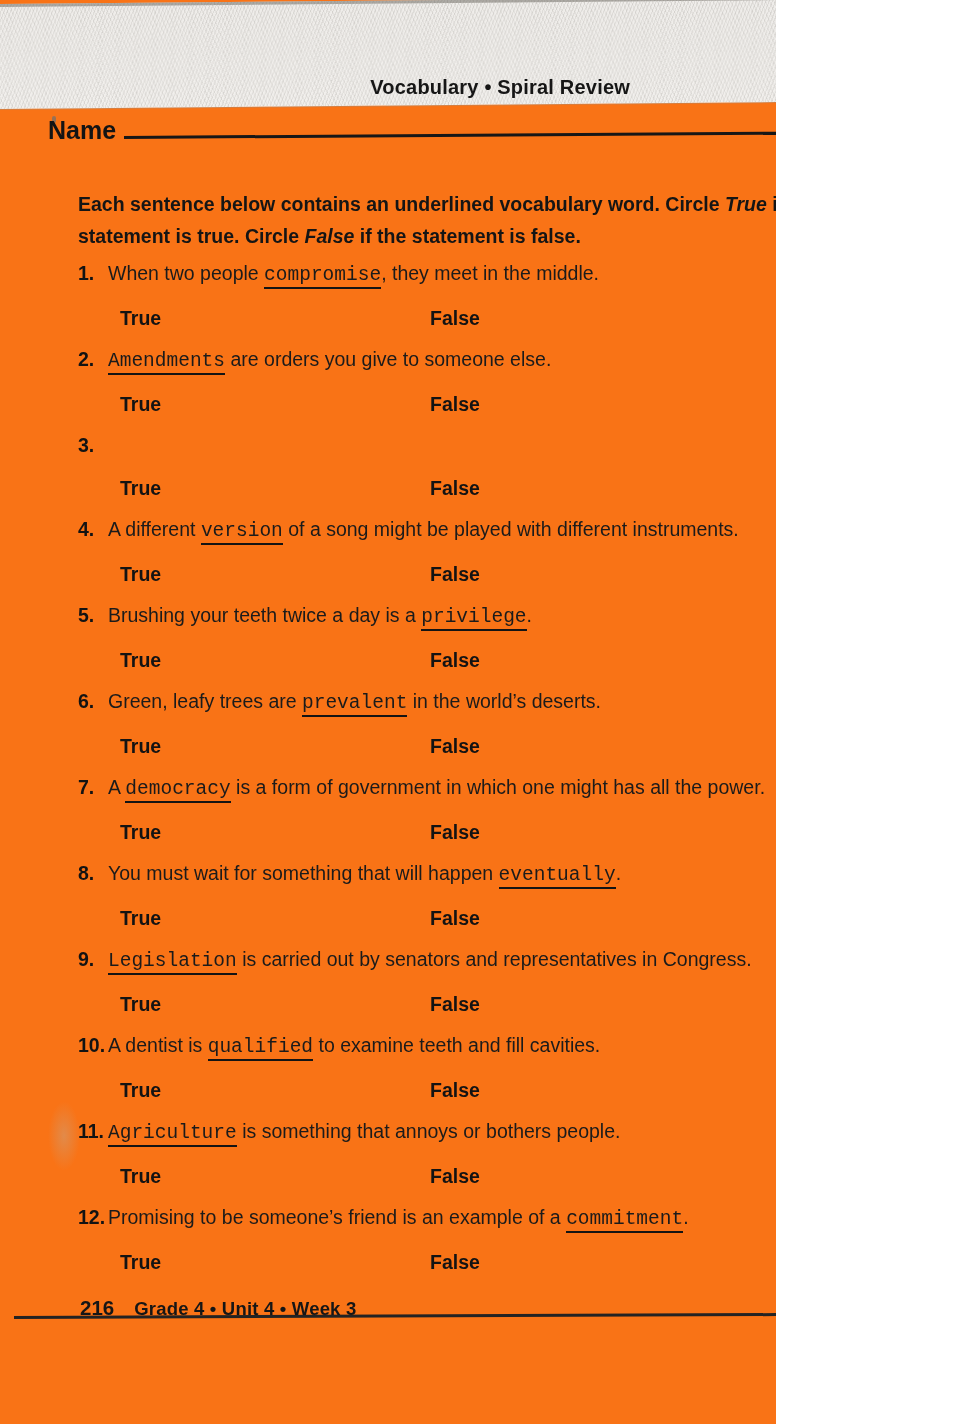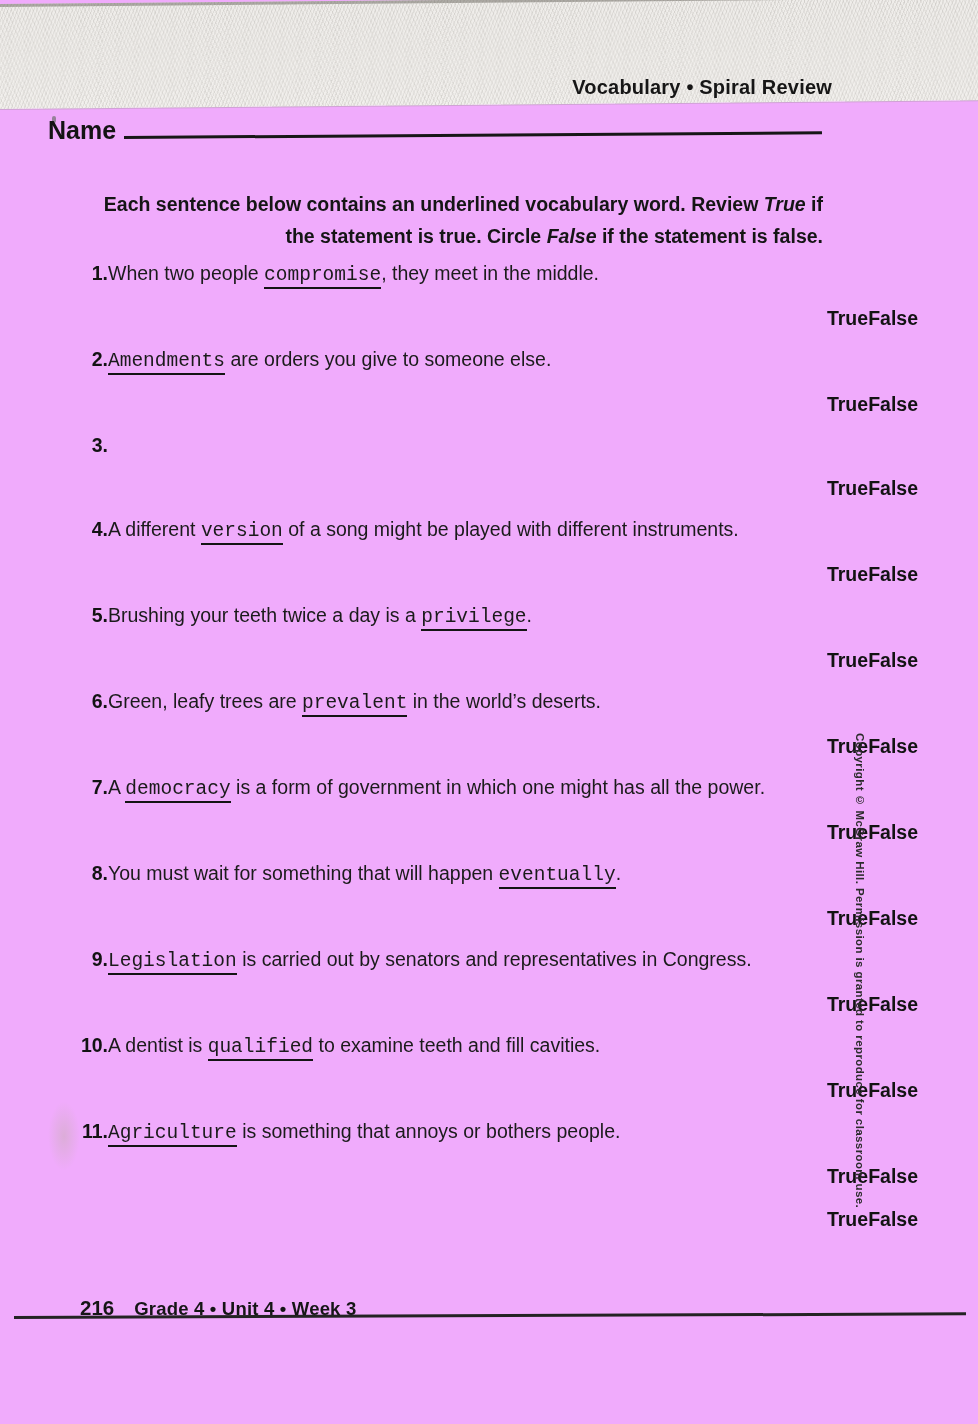--- a/index.html
+++ b/index.html
@@ -1,20 +1,19 @@
 <!DOCTYPE html>
 <html><head>
 <meta charset="utf-8">
 <style>
   html,body{margin:0;padding:0;background:#ffffff;}
   .page{
-    position:relative;width:978px;height:1424px;overflow:hidden;
-    background:#f0abfc;color:#1b1b1b;
+    position:relative;width:776px;height:1424px;overflow:hidden;
+    background:#f97316;color:#1b1b1b;
     font-family:"Liberation Sans", sans-serif;
-    text-align:right;
   }
   
   .scan-band{
     position:absolute;left:-14px;top:4px;width:1012px;height:102px;
     transform:rotate(-0.5deg);transform-origin:left top;z-index:1;
     background:
       repeating-linear-gradient(112deg, rgba(150,146,140,0.22) 0 1px, rgba(0,0,0,0) 1px 3px),
       repeating-linear-gradient(68deg, rgba(160,156,150,0.16) 0 1px, rgba(0,0,0,0) 1px 4px),
       linear-gradient(#efedea,#f2f0ed);
     border-top:3px solid rgba(125,122,115,0.6);
@@ -78,21 +77,21 @@
 <div class="page">
   <div class="scan-band"></div>
   <div class="dot"></div>
 
   <div class="header">Vocabulary • Spiral Review</div>
 
   <div class="name-row">
     <span>Name</span><span class="name-line"></span>
   </div>
 
-  <p class="instructions"><span>Each sentence below contains an underlined vocabulary word. Review </span><em>True</em><span> if the statement is true. Circle </span><em>False</em><span> if the statement is false.</span></p>
+  <p class="instructions"><span>Each sentence below contains an underlined vocabulary word. Circle </span><em>True</em><span> if the statement is true. Circle </span><em>False</em><span> if the statement is false.</span></p>
 
   <div id="questions">
   <div class="question">
     <div class="q-line">
       <span class="q-num">1.</span>
       <span class="q-text"><span class="pre">When two people </span><span class="vocab">compromise</span><span class="post">, they meet in the middle.</span></span>
     </div>
     <div class="options">
       <span class="true-opt">True</span><span class="false-opt">False</span>
     </div>
@@ -191,20 +190,24 @@
     <div class="q-line">
       <span class="q-num">11.</span>
       <span class="q-text"><span class="pre"></span><span class="vocab">Agriculture</span><span class="post"> is something that annoys or bothers people.</span></span>
     </div>
     <div class="options">
       <span class="true-opt">True</span><span class="false-opt">False</span>
     </div>
   </div>
 
   <div class="question">
+    <div class="q-line">
+      <span class="q-num">12.</span>
+      <span class="q-text"><span class="pre">Promising to be someone’s friend is an example of a </span><span class="vocab">commitment</span><span class="post">.</span></span>
+    </div>
     <div class="options">
       <span class="true-opt">True</span><span class="false-opt">False</span>
     </div>
   </div>
 </div>
 
   <div class="copyright">Copyright © McGraw Hill. Permission is granted to reproduce for classroom use.</div>
 
   <div class="footer-line"></div>
   <div class="footer">

